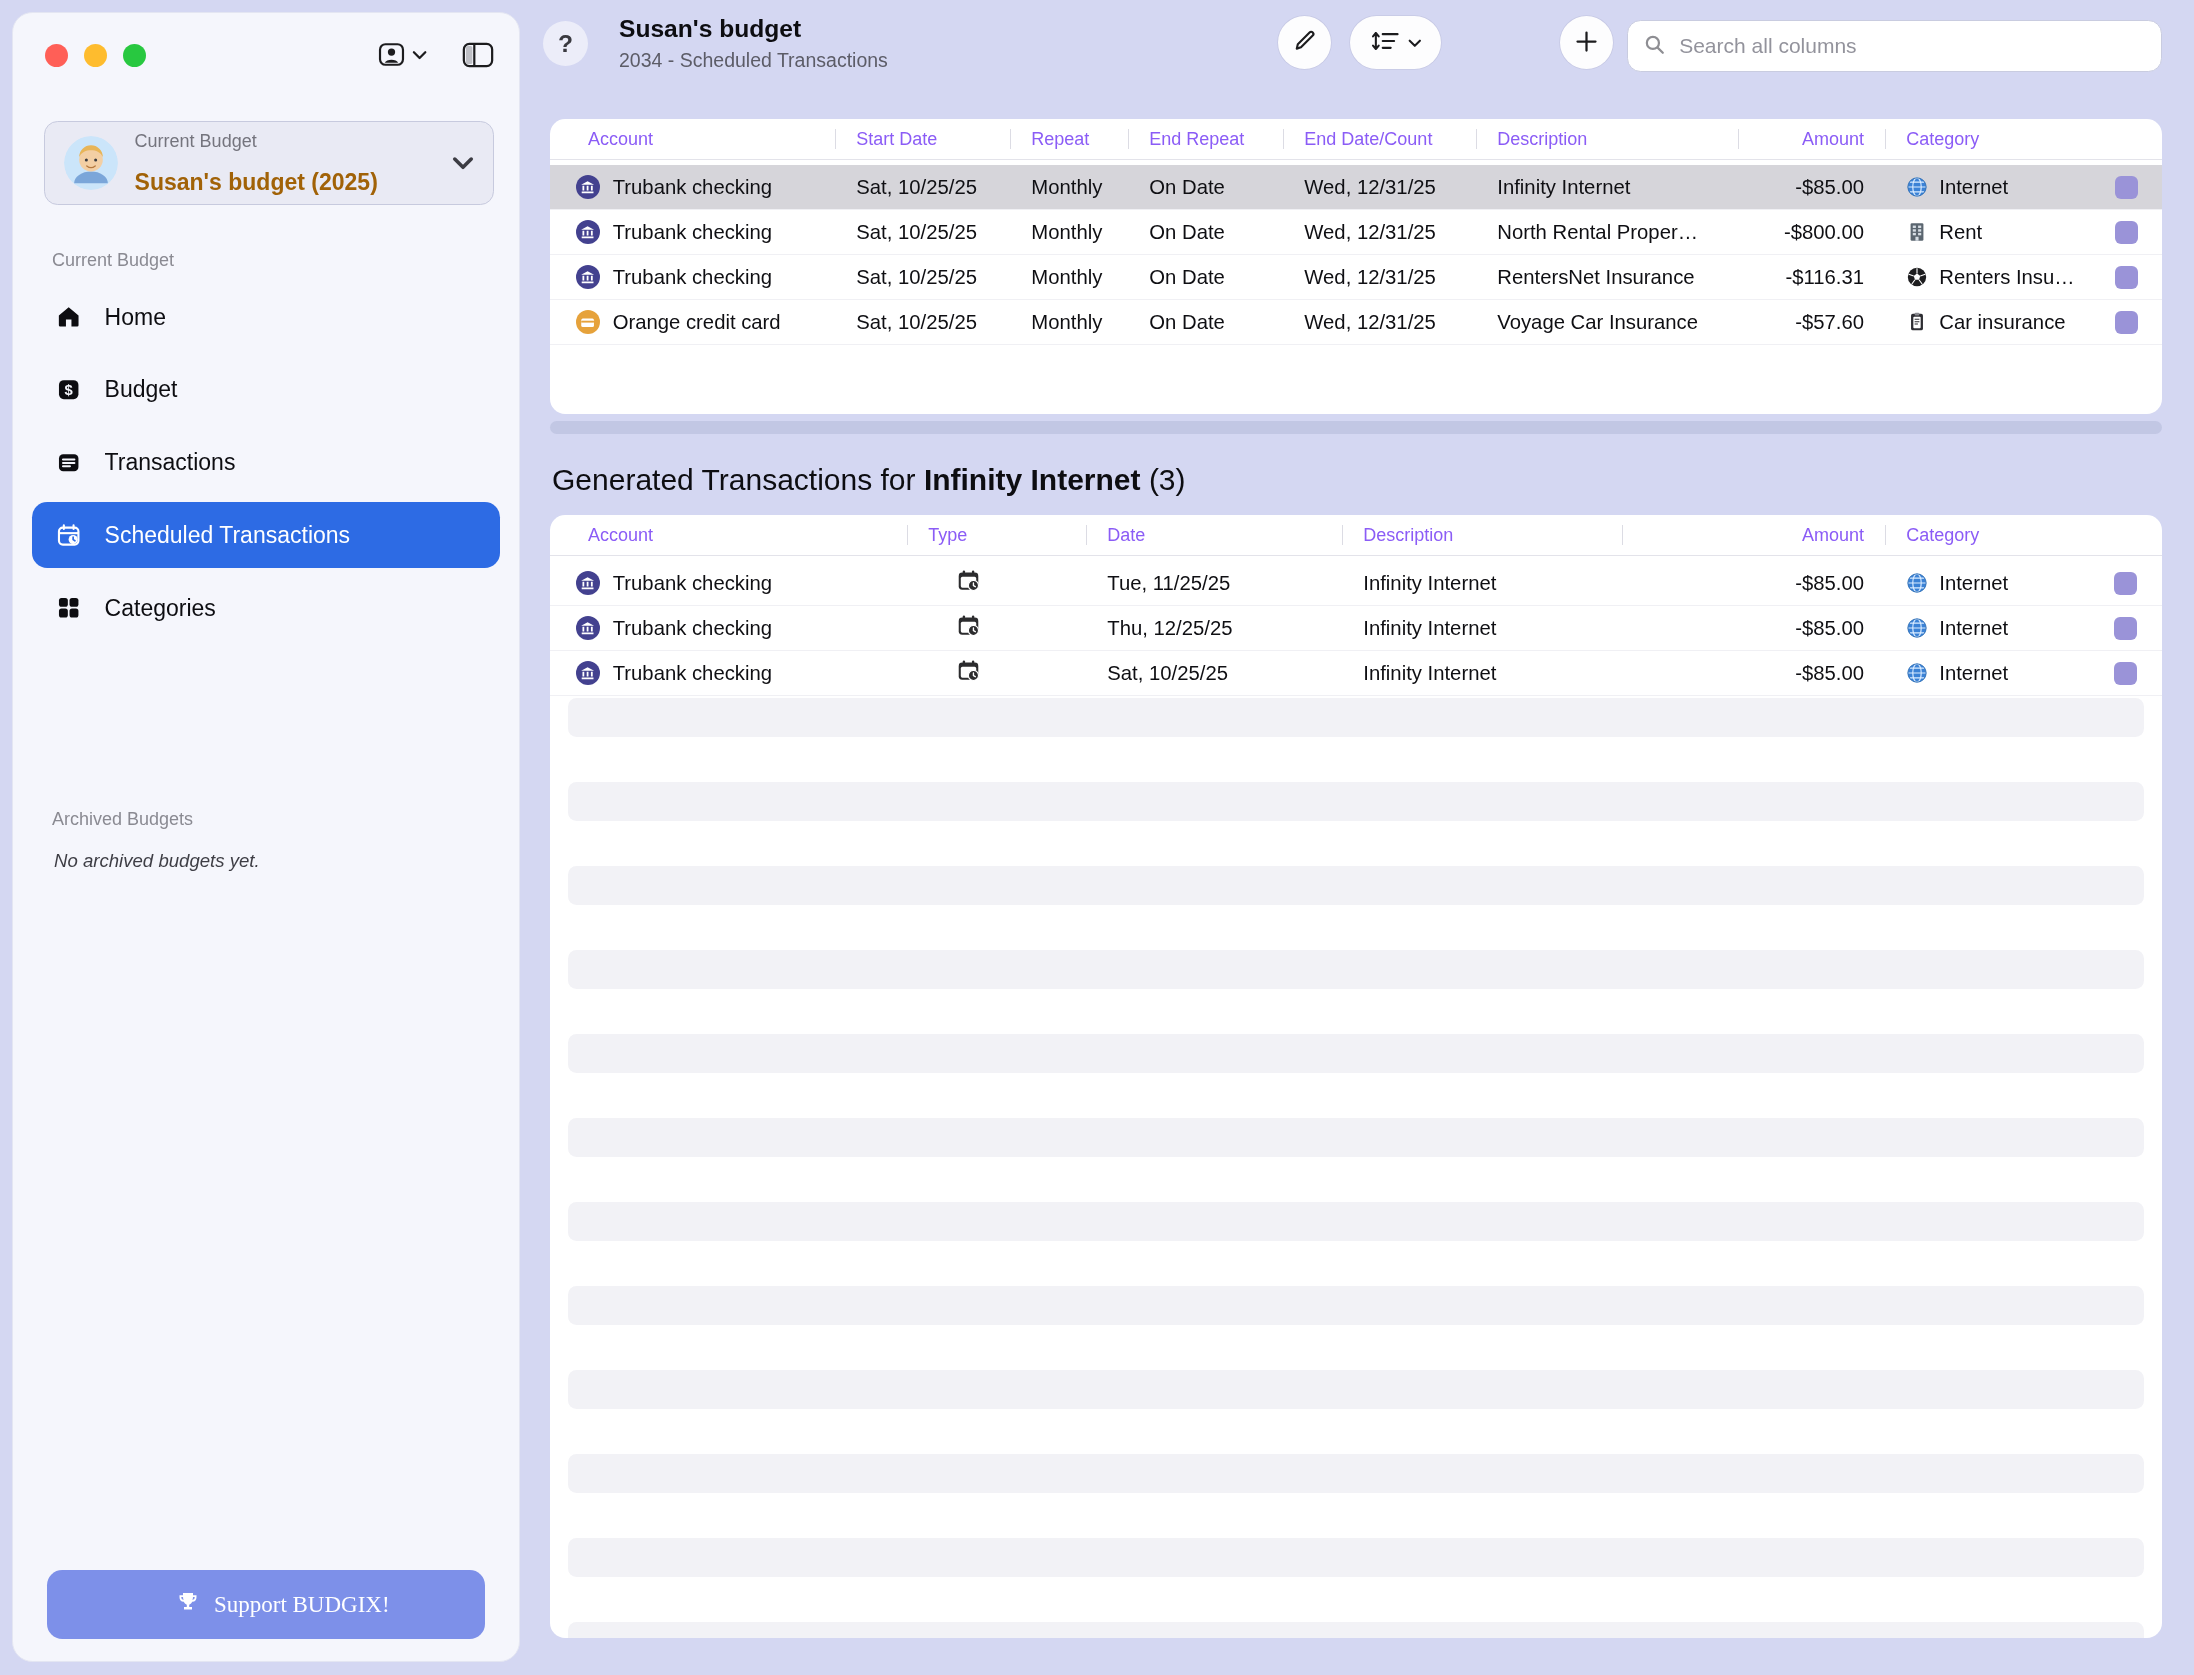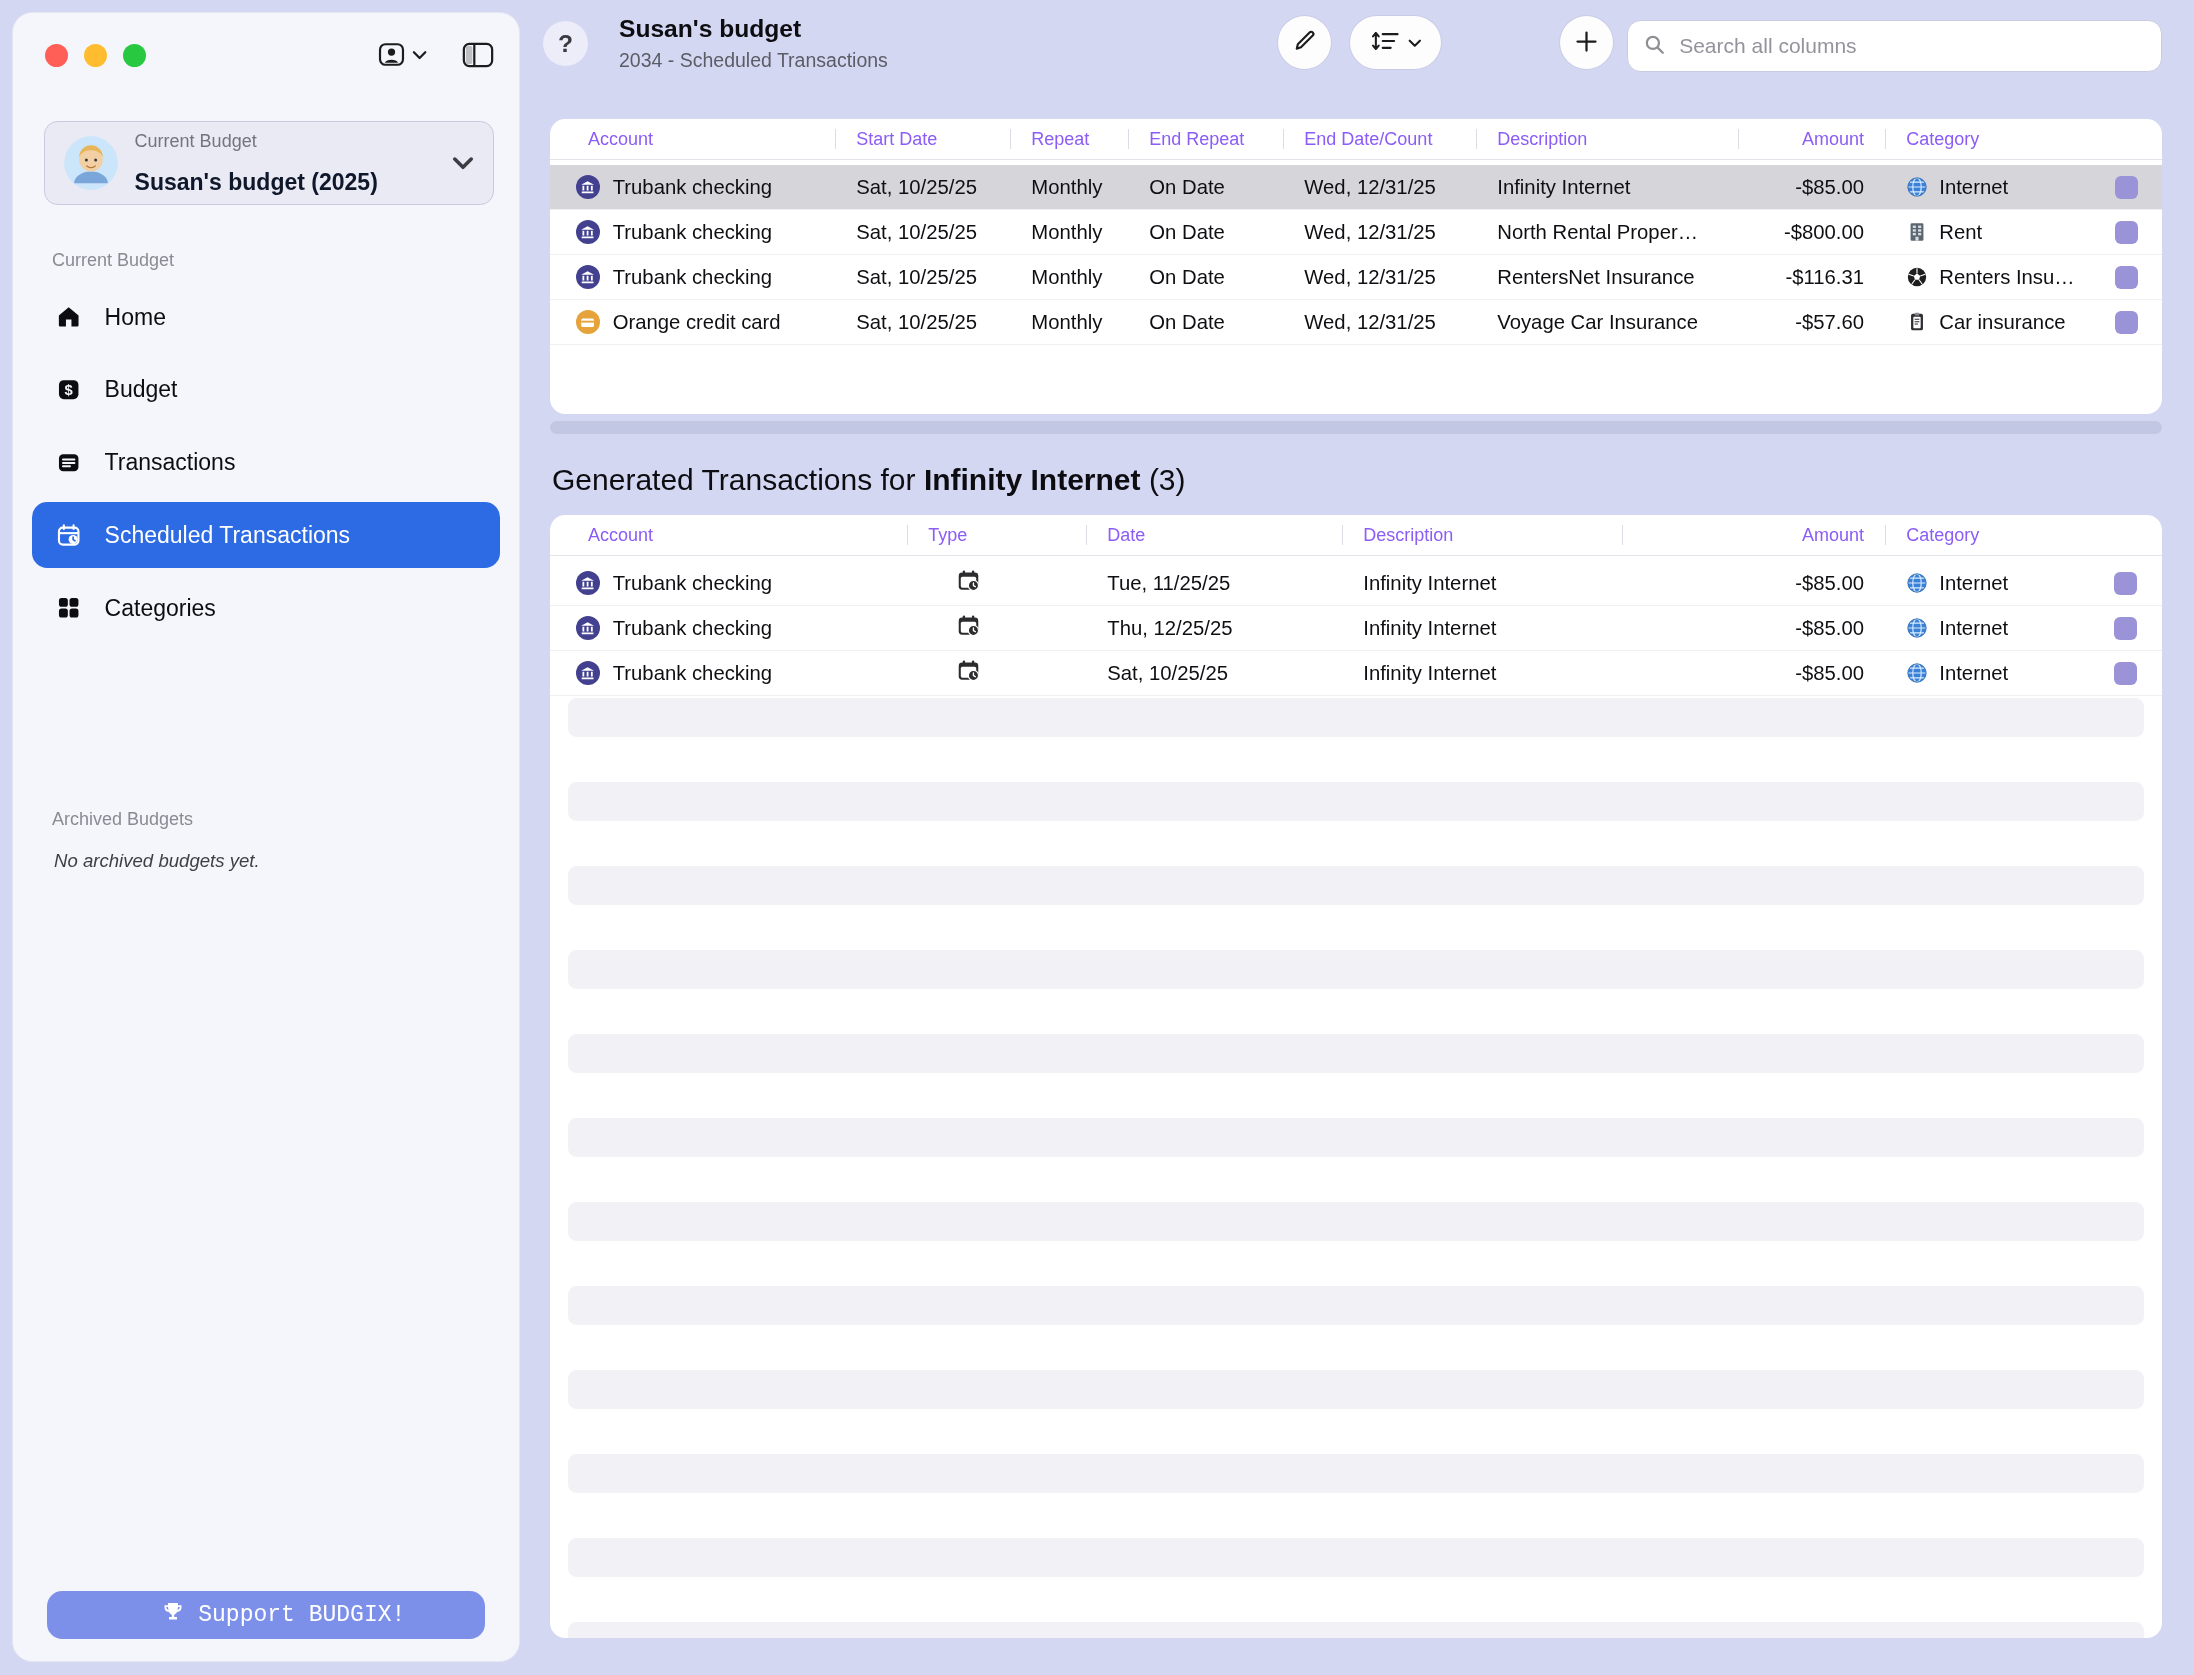--- a/index.html
+++ b/index.html
@@ -24,41 +24,41 @@
   .icon-btn{background:none;border:none;padding:0;display:flex;align-items:center;gap:6.8px;color:#1f1f24;}
 
   .budget-card{
     position:absolute;top:108px;left:31px;width:450px;height:84px;box-sizing:border-box;
     background:#e9eaf4;border:1.7px solid #c7cade;border-radius:13.6px;
     display:flex;align-items:center;padding:0 18.6px;
   }
   .avatar{width:54px;height:54px;border-radius:50%;overflow:hidden;flex:0 0 auto;}
   .budget-texts{margin-left:17px;min-width:0;}
   .budget-label{font-size:18px;color:#74747d;}
-  .budget-value{font-size:23px;font-weight:bold;color:#0f172a;margin-top:17px;}
+  .budget-value{font-size:23px;font-weight:bold;color:#a16207;margin-top:17px;}
   .budget-card .chev{margin-left:auto;display:flex;}
 
   .section-label{position:absolute;left:39px;font-size:18px;color:#8a8a92;}
   #sec-current{top:237px;}
   #sec-archived{top:796px;}
   .archived-empty{position:absolute;top:837px;left:41px;font-size:18.6px;color:#3e3e45;font-style:italic;}
 
   .nav{position:absolute;top:271px;left:18.6px;right:18.6px;}
   .nav-item{
     height:66px;margin-bottom:6.8px;border-radius:15.2px;
     display:flex;align-items:center;gap:22px;padding-left:24px;
     font-size:23px;color:#0d0d11;
   }
   .nav-item.selected{background:#2d6be4;color:#ffffff;}
   .nav-ic{display:flex;width:27px;justify-content:center;}
 
   .support-btn{
-    position:absolute;left:34px;right:34px;bottom:22px;height:48px;
+    position:absolute;left:34px;right:34px;bottom:22px;height:69px;
     border:none;border-radius:15.2px;background:#7d90e9;color:#fff;
-    font-size:23px;font-family:Liberation Mono, monospace;
+    font-size:23px;font-family:Liberation Serif, serif;
     display:flex;align-items:center;justify-content:center;gap:13.6px;padding-left:40px;
   }
 
   
   .help-btn{
     position:absolute;left:543px;top:21px;width:45px;height:45px;border-radius:50%;
     background:rgba(255,255,255,0.55);border:none;
     font-size:24.6px;font-weight:bold;color:#3a3a40;font-family:inherit;
     display:flex;align-items:center;justify-content:center;
   }

